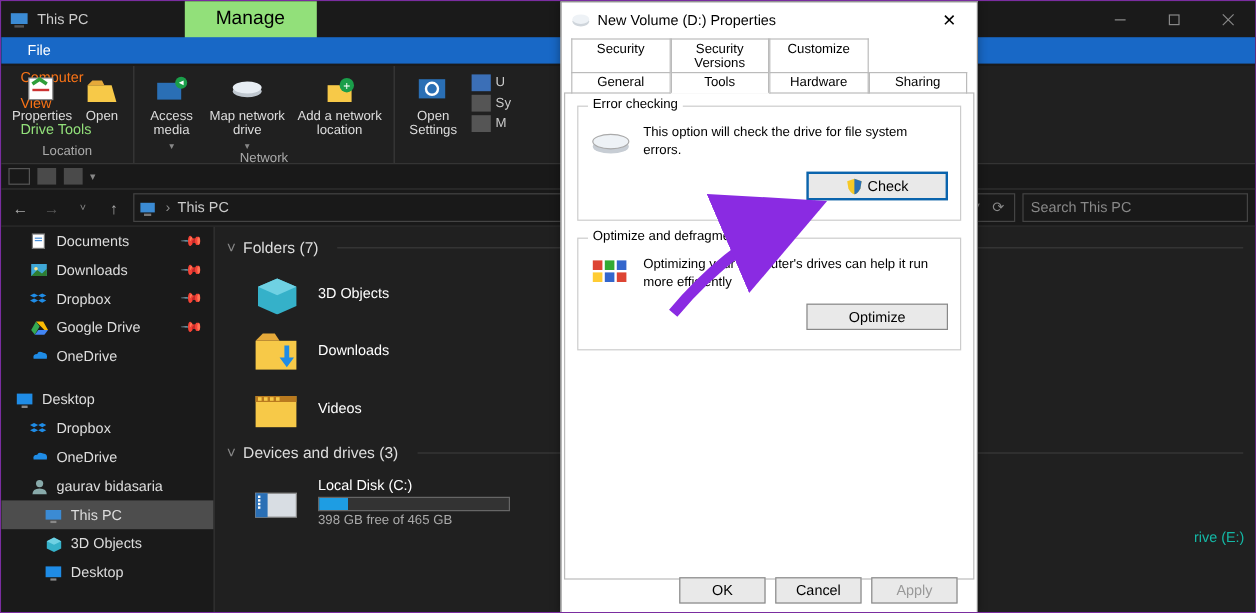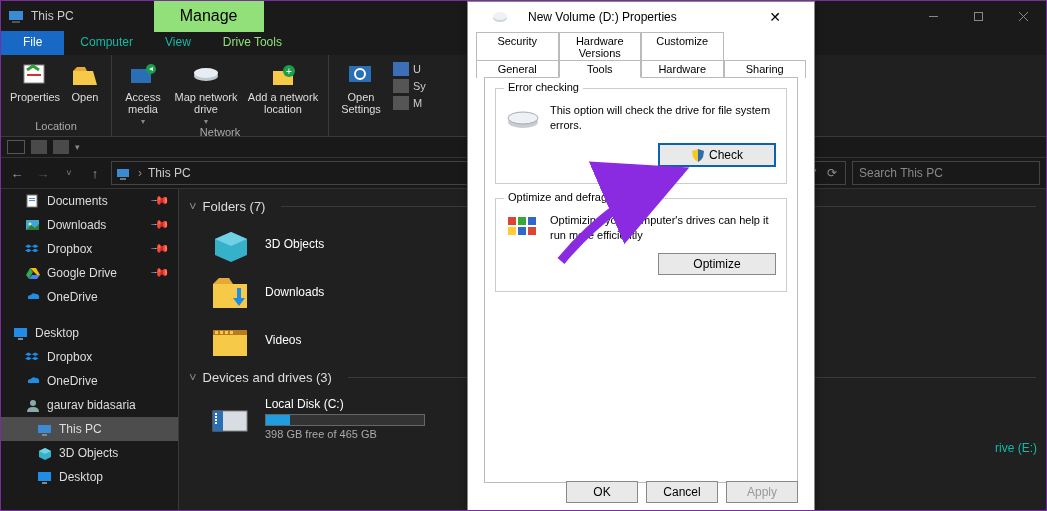--- a/index.html
+++ b/index.html
@@ -8,22 +8,22 @@
   
   .titlebar { height: 30px; background: #1a1a1a; display: flex; align-items: center; }
   .titlebar .icon { width: 18px; height:18px; margin: 0 6px; }
   .titlebar .title { flex: 0 0 auto; color: #ccc; padding-right: 20px }
   .tab.manage { margin-left: 60px; background: #92e07a; color: #000; padding: 7px 26px; font-size: 16px; }
   .titlebar .sp { flex: 1 }
   .winbtn { width: 45px; height: 30px; display:flex; align-items:center; justify-content:center; color:#888 }
   .winbtn svg { width:11px; height:11px; stroke:#888; stroke-width:1; fill:none }
 
   
-  .rtabs { height:24px; background:#1a1a1a; display:flex; font-size:12px; }
-  .rtabs .rtab { padding:4px 16px; color:#14b8a6; }
+  .rtabs { height:24px; background:#1a1a1a; display:flex; font-size:12px;flex-direction:column; }
+  .rtabs .rtab { padding:4px 16px; color:#f97316; }
   .rtabs .rtab.file { background:#1868c6; color:#fff; padding:4px 22px }
   .rtabs .rtab.drive { color:#92e07a }
 
   
   .ribbon { height:82px; background:#202020; border-bottom:1px solid #3a3a3a; display:flex }
   .rgroup { display:flex; flex-direction:column; border-right:1px solid #3a3a3a; padding:2px 6px }
   .rgroup .btns { flex:1; display:flex; gap:2px }
   .rgroup .lbl { text-align:center; color:#aaa; font-size:11px; padding-bottom:2px }
   .rbtn { display:flex; flex-direction:column; align-items:center; justify-content:flex-start; width:56px; padding-top:4px; color:#ddd; font-size:11px; text-align:center; gap:2px }
   .rbtn .ic { width:32px; height:28px; display:flex; align-items:center; justify-content:center }
@@ -53,28 +53,28 @@
   .grouphdr { display:flex; align-items:center; gap:6px; color:#ddd; font-size:13px; padding:6px 0 }
   .grouphdr .chev { color:#888 }
   .folderrow { display:flex; align-items:center; gap:14px; padding:6px 20px }
   .foldericon { width:42px; height:36px; }
   .deviceitem { display:flex; align-items:center; gap:14px; padding:6px 20px }
   .deviceitem .bar { height:12px; width:160px; border:1px solid #666; background:#333; position:relative }
   .deviceitem .bar > div { position:absolute; left:0; top:0; bottom:0; background:#1e9de3 }
 
   
   .dialog { position:absolute; left:466px; top:0; width:348px; height:511px; background:#fff; color:#000; border:1px solid #888; box-shadow:0 0 8px rgba(0,0,0,.4); font-size:12px }
-  .dlg-title { height:30px; display:flex; align-items:center; padding:0 24px; gap:20px }
+  .dlg-title { height:30px; display:flex; align-items:center; padding:0 8px; gap:6px }
   .dlg-title .x { margin-left:auto; width:30px; text-align:center; font-size:14px }
   .dlg-tabs { display:flex; flex-wrap:wrap; padding:0 8px }
   .dlg-tabs .dt { border:1px solid #bbb; border-bottom:none; padding:2px 0; font-size:11px; text-align:center; position:relative; margin-bottom:-1px }
   .dlg-tabs .dt.bot { width:25% }
   .dlg-tabs .row2 { display:flex; width:100% }
   .dlg-tabs .dt.active { background:#fff; z-index:2; border-bottom:1px solid #fff }
-  .dlg-body { border:1px solid #bbb; margin:0 16px; height:406px; padding:10px; position:relative }
+  .dlg-body { border:1px solid #bbb; margin:0 2px; height:406px; padding:10px; position:relative }
   .fieldset { border:1px solid #ccc; padding:14px 10px 16px; margin-bottom:14px; position:relative }
   .fieldset > .legend { position:absolute; top:-8px; left:8px; background:#fff; padding:0 4px; font-size:11px }
   .fs-row { display:flex; gap:10px; align-items:center }
   .fs-row .msg { font-size:11px; line-height:1.35; flex:1 }
   .wbtn { border:1px solid #888; background:#e9e9e9; padding:3px 0; font-size:12px; text-align:center; display:flex; align-items:center; justify-content:center; gap:4px; width:118px; margin-left:auto; margin-top:10px }
   .wbtn.hi { border:2px solid #0a64ad }
   .wbtn.disabled { color:#999 }
   .dlg-foot { position:absolute; bottom:8px; right:16px; display:flex; gap:8px }
   .dlg-foot .wbtn { width:72px; margin:0 }
 
@@ -429,21 +429,21 @@
         <ellipse cx="8" cy="8" rx="7" ry="4" fill="#cfd5db"></ellipse>
         <ellipse cx="8" cy="6" rx="7" ry="4" fill="#eef2f6"></ellipse>
       </svg>
     <span>New Volume (D:) Properties</span>
     <span class="x">✕</span>
   </div>
 
   <div class="dlg-tabs" id="dlgtabs">
       <div class="row2">
         <div class="dt bot">Security</div>
-        <div class="dt bot">Hardware Versions</div>
+        <div class="dt bot">Security Versions</div>
         <div class="dt bot">Customize</div>
       </div>
       <div class="row2">
         <div class="dt bot">General</div>
         <div class="dt bot active">Tools</div>
         <div class="dt bot">Hardware</div>
         <div class="dt bot">Sharing</div>
       </div>
     </div>
 

